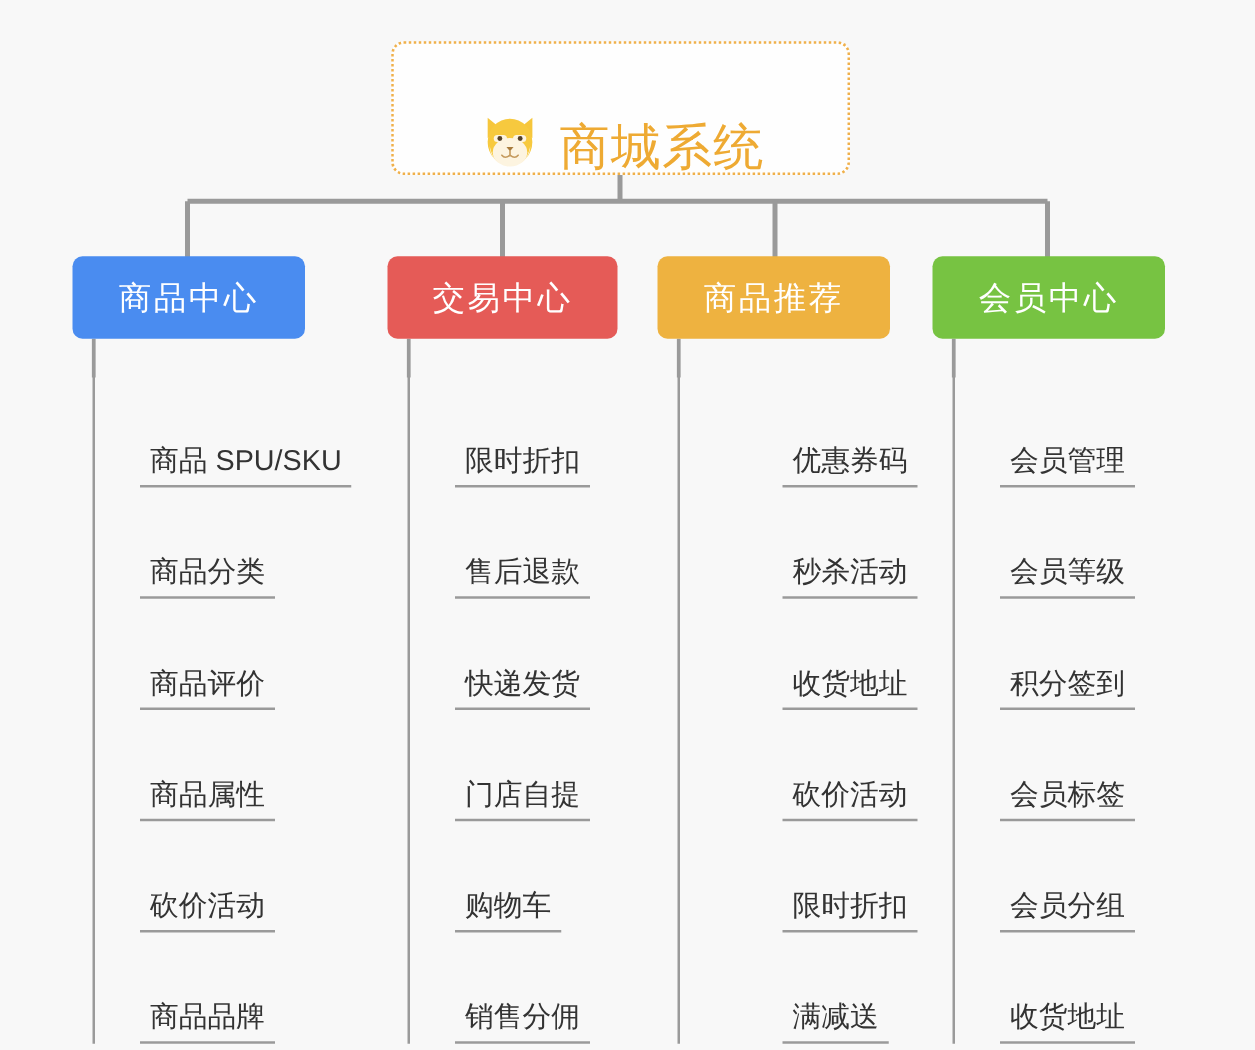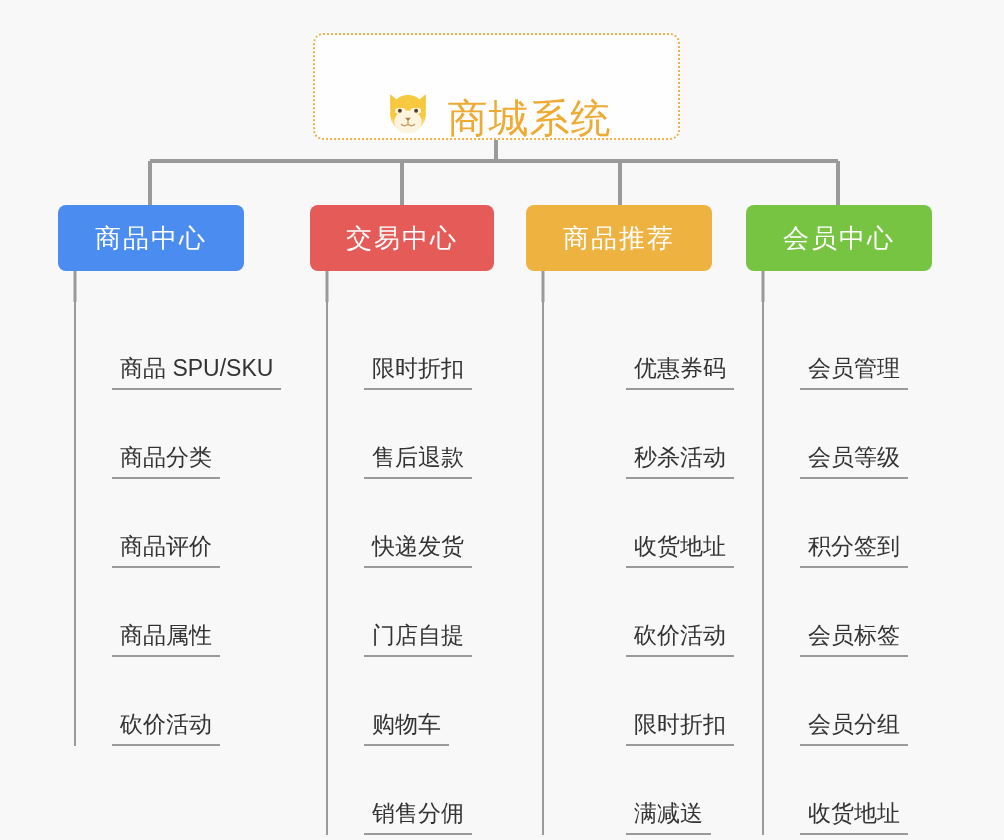--- a/index.html
+++ b/index.html
@@ -185,20 +185,23 @@
       </div>
       <div class="leaf-item">
         <span class="leaf-label">商品评价</span>
       </div>
       <div class="leaf-item">
         <span class="leaf-label">商品属性</span>
       </div>
       <div class="leaf-item">
         <span class="leaf-label">砍价活动</span>
       </div>
+      <div class="leaf-item">
+        <span class="leaf-label">商品品牌</span>
+      </div>
     </div>
   </div>
 
   <div class="branch branch-2">
     <div class="branch-header" style="background: rgb(229, 91, 87);">
       <span>交易中心</span>
     </div>
     <div class="leaf-list">
       <div class="leaf-trunk"></div>
       <div class="leaf-item">

